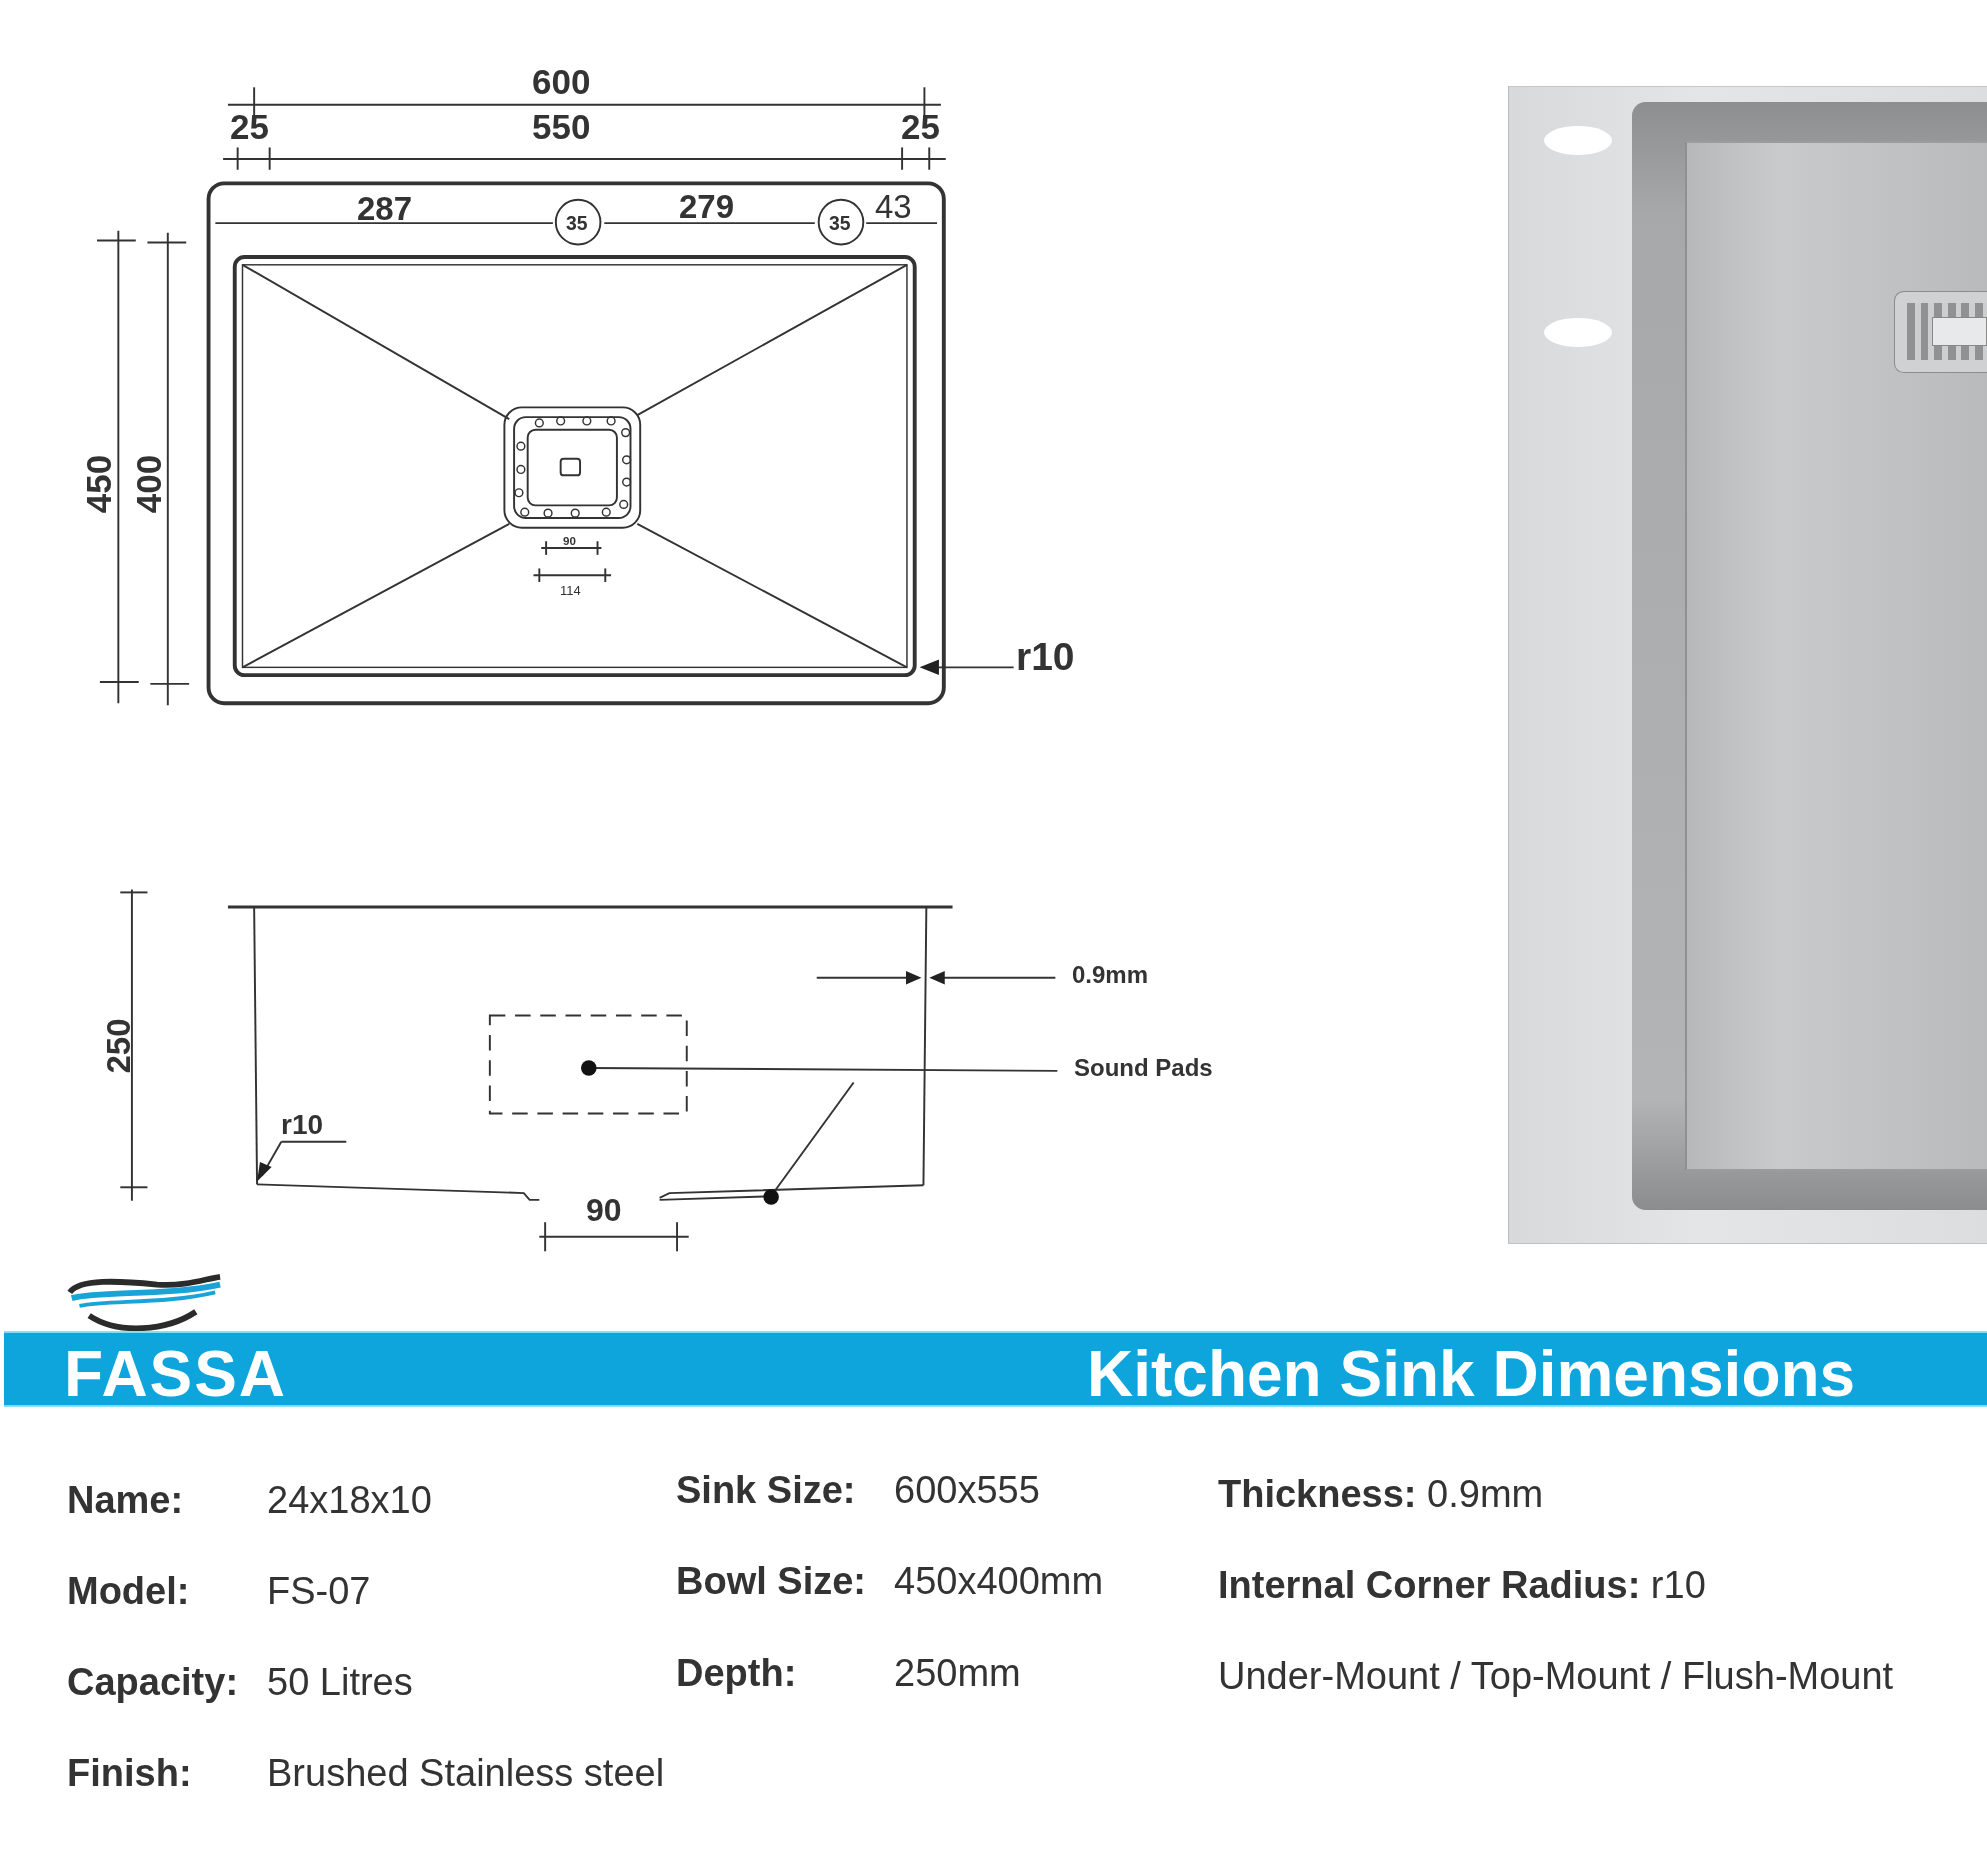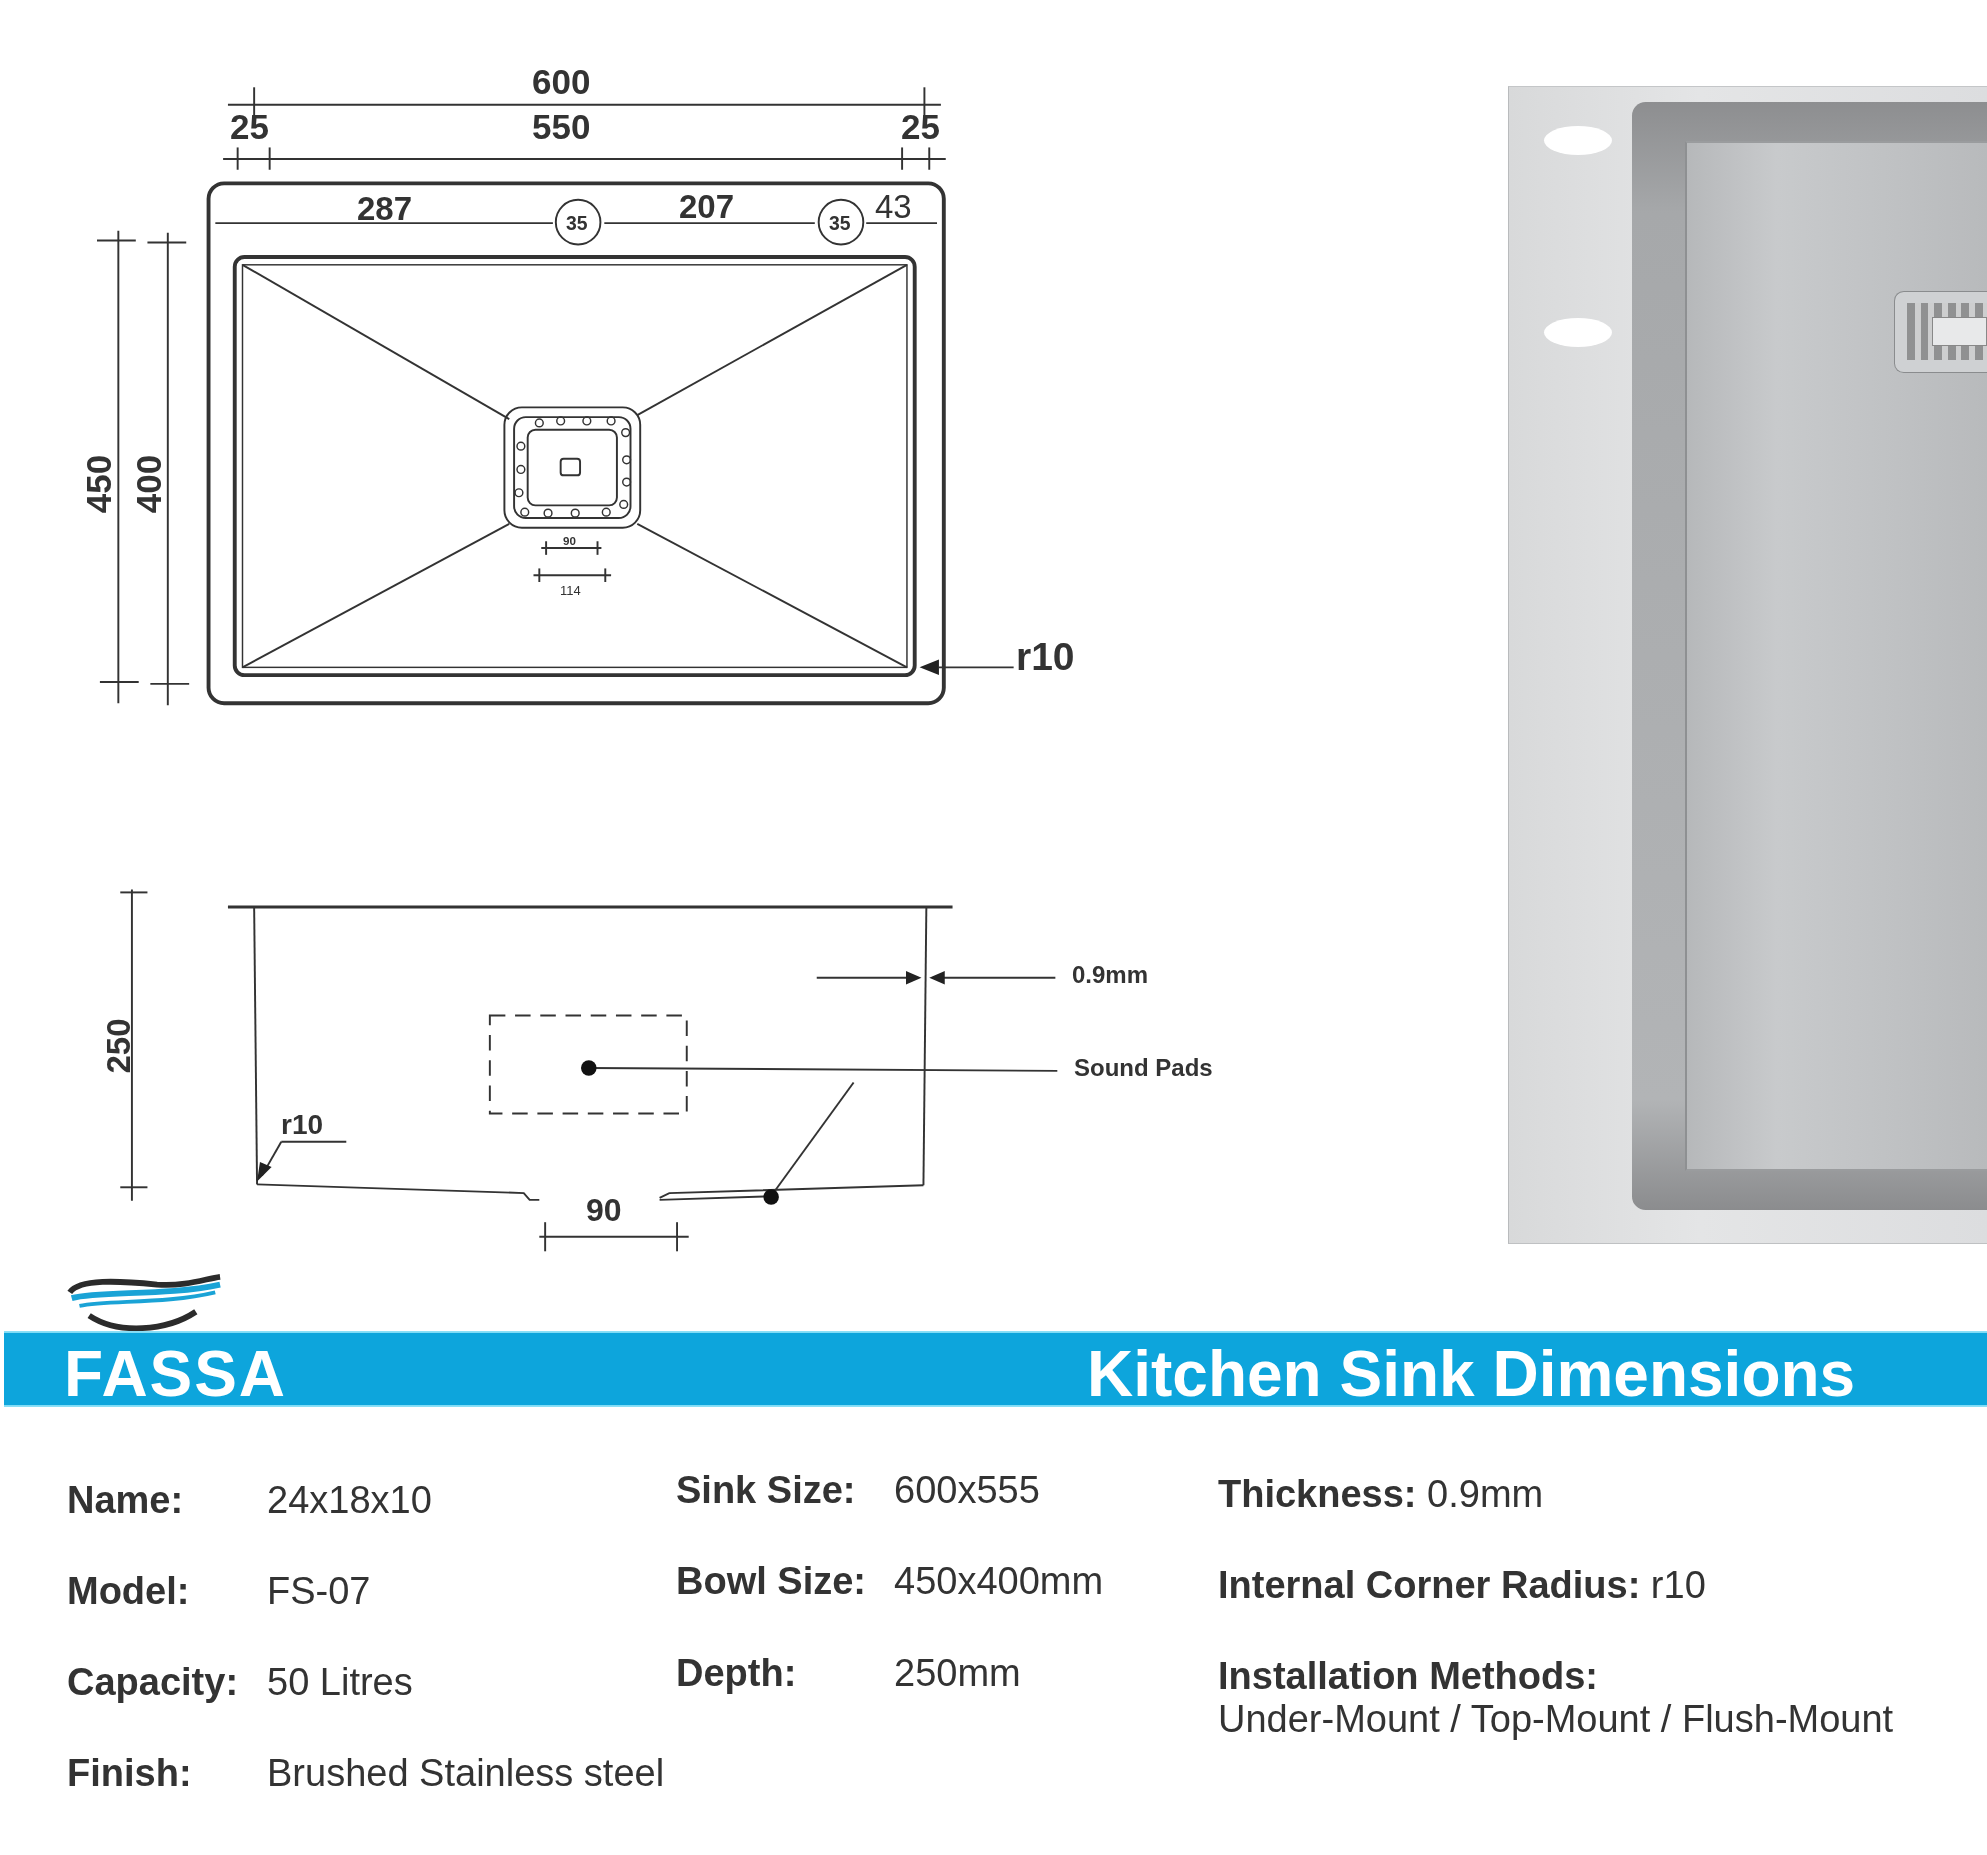--- a/index.html
+++ b/index.html
@@ -108,21 +108,21 @@
   <polygon points="265,1218 268,1198 280,1203" fill="#222"></polygon>
   <circle cx="607" cy="1101" r="8" fill="#111"></circle>
   <circle cx="795" cy="1234" r="8" fill="#111"></circle>
 </svg>
 
 <div style="position:absolute;left:532px;top:62px;font-size:35px;font-weight:bold;">600</div>
 <div style="position:absolute;left:532px;top:107px;font-size:35px;font-weight:bold;">550</div>
 <div style="position:absolute;left:230px;top:107px;font-size:35px;font-weight:bold;">25</div>
 <div style="position:absolute;left:901px;top:107px;font-size:35px;font-weight:bold;">25</div>
 <div style="position:absolute;left:357px;top:190px;font-size:33px;font-weight:bold;">287</div>
-<div style="position:absolute;left:679px;top:188px;font-size:33px;font-weight:bold;">207</div>
+<div style="position:absolute;left:679px;top:188px;font-size:33px;font-weight:bold;">279</div>
 <div style="position:absolute;left:875px;top:188px;font-size:33px;font-weight:normal;">43</div>
 <div style="position:absolute;left:566px;top:212px;font-size:19.4px;font-weight:bold;">35</div>
 <div style="position:absolute;left:829px;top:212px;font-size:19.4px;font-weight:bold;">35</div>
 <div style="position:absolute;left:70px;top:464px;font-size:35px;font-weight:bold;transform:rotate(-90deg);transform-origin:center;">450</div>
 <div style="position:absolute;left:120px;top:464px;font-size:35px;font-weight:bold;transform:rotate(-90deg);transform-origin:center;">400</div>
 <div style="position:absolute;left:563px;top:534px;font-size:11.6px;font-weight:bold;">90</div>
 <div style="position:absolute;left:560px;top:561px;font-size:13px;font-weight:normal;margin-top:22px;">114</div>
 <div style="position:absolute;left:1016px;top:635px;font-size:39px;font-weight:bold;">r10</div>
 
 <div style="position:absolute;left:91px;top:1027px;font-size:33px;font-weight:bold;transform:rotate(-90deg);">250</div>
@@ -177,16 +177,15 @@
   <span class="k" style="display:inline-block;width:218px;">Depth:</span><span>250mm</span>
 </div>
 
 <div class="spec" style="left:1218px;top:1473px;">
   <span class="k">Thickness:</span> <span>0.9mm</span>
 </div>
 <div class="spec" style="left:1218px;top:1564px;">
   <span class="k">Internal Corner Radius:</span> <span>r10</span>
 </div>
 <div class="spec" style="left:1218px;top:1655px;">
-  <div class="k">Installation Methods:</div>
   <div style="margin-top:0;">Under-Mount / Top-Mount / Flush-Mount</div>
 </div>
 
 
 </body></html>

